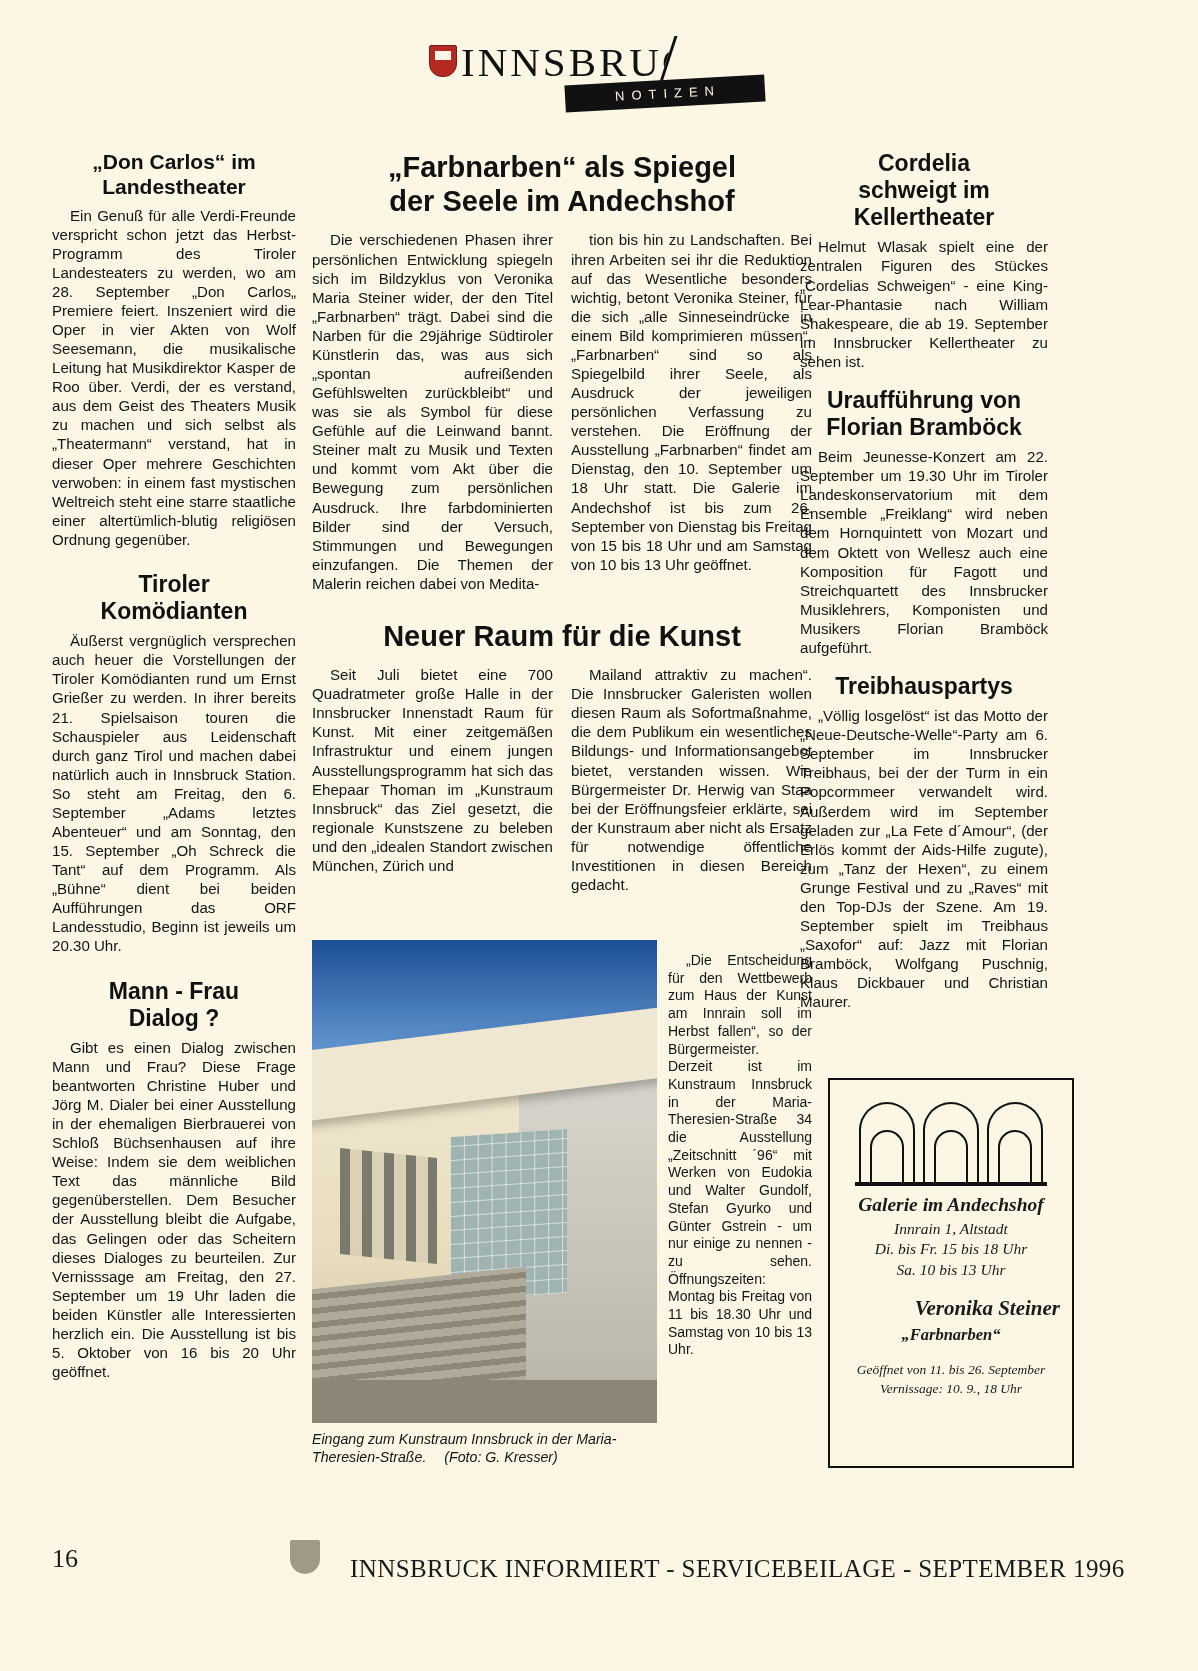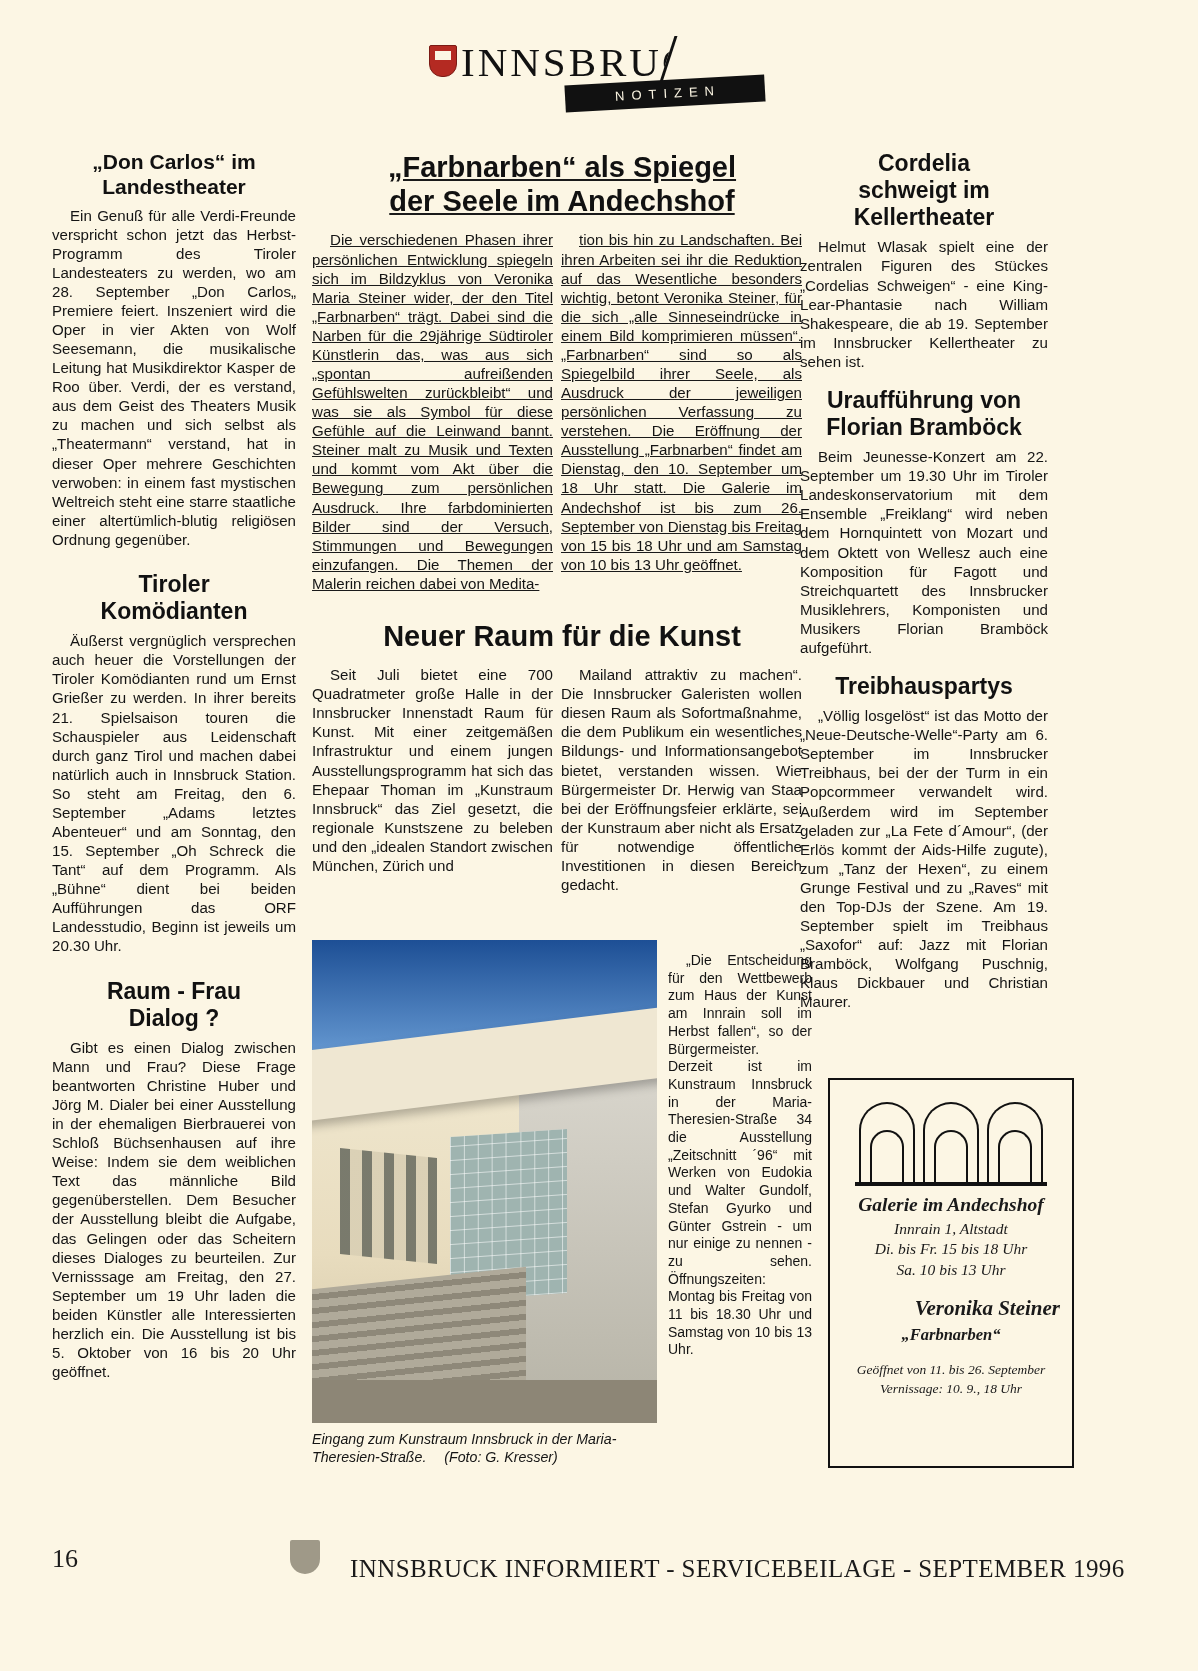--- a/index.html
+++ b/index.html
@@ -122,25 +122,25 @@
     text-indent: 18px;
     color: #141414;
     hyphens: manual;
   }
   .sec { margin-bottom: 22px; }
   .sec-tight { margin-bottom: 16px; }
 
   
   .twocol {
     display: flex;
-    gap: 8px;
+    gap: 18px;
   }
   .twocol > div { width: 241px; }
 
-  .mid-top { margin-bottom: 16px; text-decoration: underline; }
+  .mid-top { margin-bottom: 16px; }
 
   
   .photo-wrap {
     position: absolute;
     left: 312px;
     top: 940px;
     width: 345px;
   }
   .photo {
     width: 345px;
@@ -360,21 +360,21 @@
       <p class="body">Ein Genuß für alle Verdi-Freunde verspricht schon jetzt das Herbst-Programm des Tiroler Landesteaters zu werden, wo am 28. September „Don Carlos„ Premiere feiert. Inszeniert wird die Oper in vier Akten von Wolf Seesemann, die musikalische Leitung hat Musikdirektor Kasper de Roo über. Verdi, der es verstand, aus dem Geist des Theaters Musik zu machen und sich selbst als „Theatermann“ verstand, hat in dieser Oper mehrere Geschichten verwoben: in einem fast mystischen Weltreich steht eine starre staatliche einer altertümlich-blutig religiösen Ordnung gegenüber.</p>
     </div>
 
     <div class="sec">
       <h2 class="head h-md" style="white-space:pre-line">Tiroler
 Komödianten</h2>
       <p class="body">Äußerst vergnüglich versprechen auch heuer die Vorstellungen der Tiroler Komödianten rund um Ernst Grießer zu werden. In ihrer bereits 21. Spielsaison touren die Schauspieler aus Leidenschaft durch ganz Tirol und machen dabei natürlich auch in Innsbruck Station. So steht am Freitag, den 6. September „Adams letztes Abenteuer“ und am Sonntag, den 15. September „Oh Schreck die Tant“ auf dem Programm. Als „Bühne“ dient bei beiden Aufführungen das ORF Landesstudio, Beginn ist jeweils um 20.30 Uhr.</p>
     </div>
 
     <div class="sec">
-      <h2 class="head h-md" style="white-space:pre-line">Raum - Frau
+      <h2 class="head h-md" style="white-space:pre-line">Mann - Frau
 Dialog ?</h2>
       <p class="body">Gibt es einen Dialog zwischen Mann und Frau? Diese Frage beantworten Christine Huber und Jörg M. Dialer bei einer Ausstellung in der ehemaligen Bierbrauerei von Schloß Büchsenhausen auf ihre Weise: Indem sie dem weiblichen Text das männliche Bild gegenüberstellen. Dem Besucher der Ausstellung bleibt die Aufgabe, das Gelingen oder das Scheitern dieses Dialoges zu beurteilen. Zur Vernisssage am Freitag, den 27. September um 19 Uhr laden die beiden Künstler alle Interessierten herzlich ein. Die Ausstellung ist bis 5. Oktober von 16 bis 20 Uhr geöffnet.</p>
     </div>
 
   </div>
 
   <div class="col col-mid">
 
     <div class="mid-top">
       <h2 class="head h-lg" style="white-space:pre-line;margin-bottom:12px">„Farbnarben“ als Spiegel

